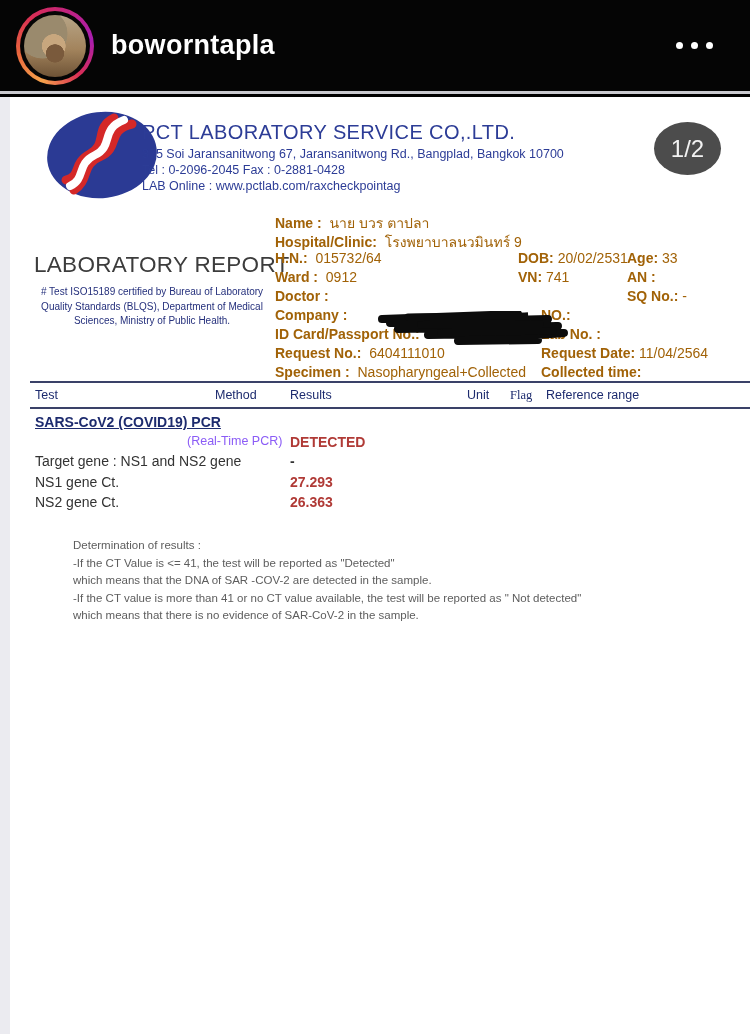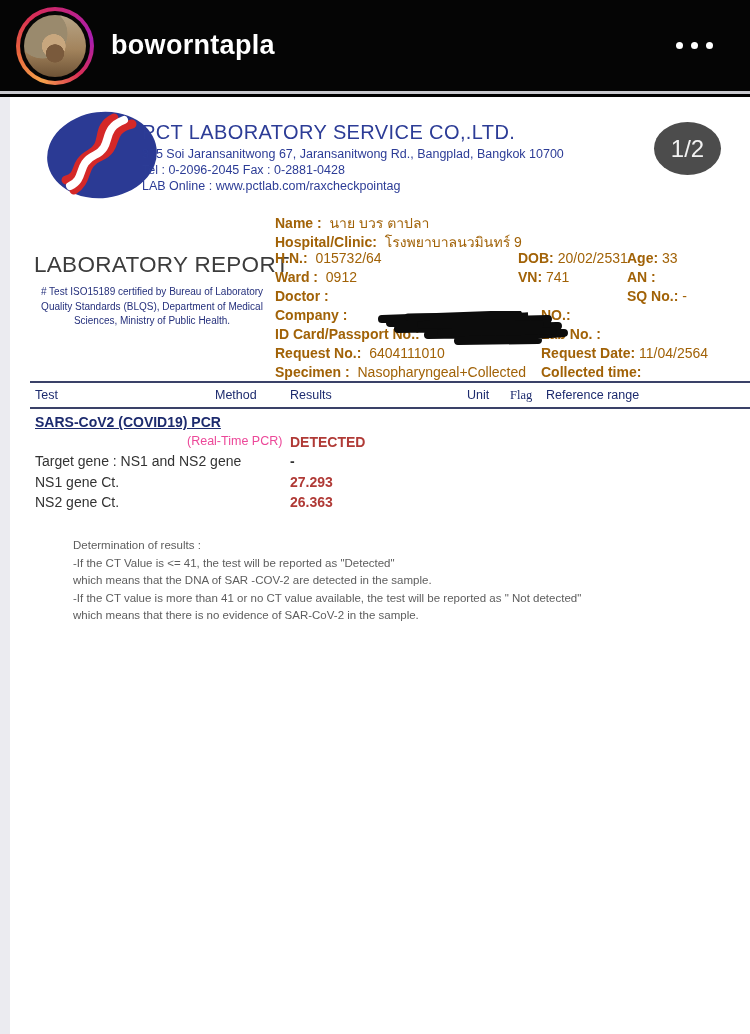--- a/index.html
+++ b/index.html
@@ -57,21 +57,21 @@
   .scribble { position:absolute; left:368px; top:214px; }
 
   
   .rule { position:absolute; left:30px; right:0px; height:1.5px; background:#3a4168; }
   .thead { left:35px; top:291px; font-size:12.5px; color:#1d2b6e; position:absolute; width:700px; }
   .thead span { position:absolute; }
   .th-test{left:0;} .th-method{left:180px;} .th-results{left:255px;}
   .th-unit{left:392px;margin-left:40px;} .th-flag{left:475px;font-family:Liberation Serif, serif;} .th-ref{left:511px;}
   .trow { left:35px; position:absolute; font-size:14px; color:#333; width:700px; }
   .t-test{position:absolute; left:0;}
-  .t-method{position:absolute; left:152px; font-size:12.5px; color:#ec4899;}
+  .t-method{position:absolute; left:152px; font-size:12.5px; color:#8b5cf6;}
   .t-result{position:absolute; left:255px;}
   .section-test { color:#1d2b6e; font-weight:700; text-decoration:underline; }
   .red { color:#b03a36; font-weight:700; }
   .dash { color:#333; font-weight:700; }
 
   
   .determination { position:absolute; left:73px; top:440px; font-size:11.5px;
                    color:#5d5d5d; line-height:17.5px; }
 </style>
 </head>

